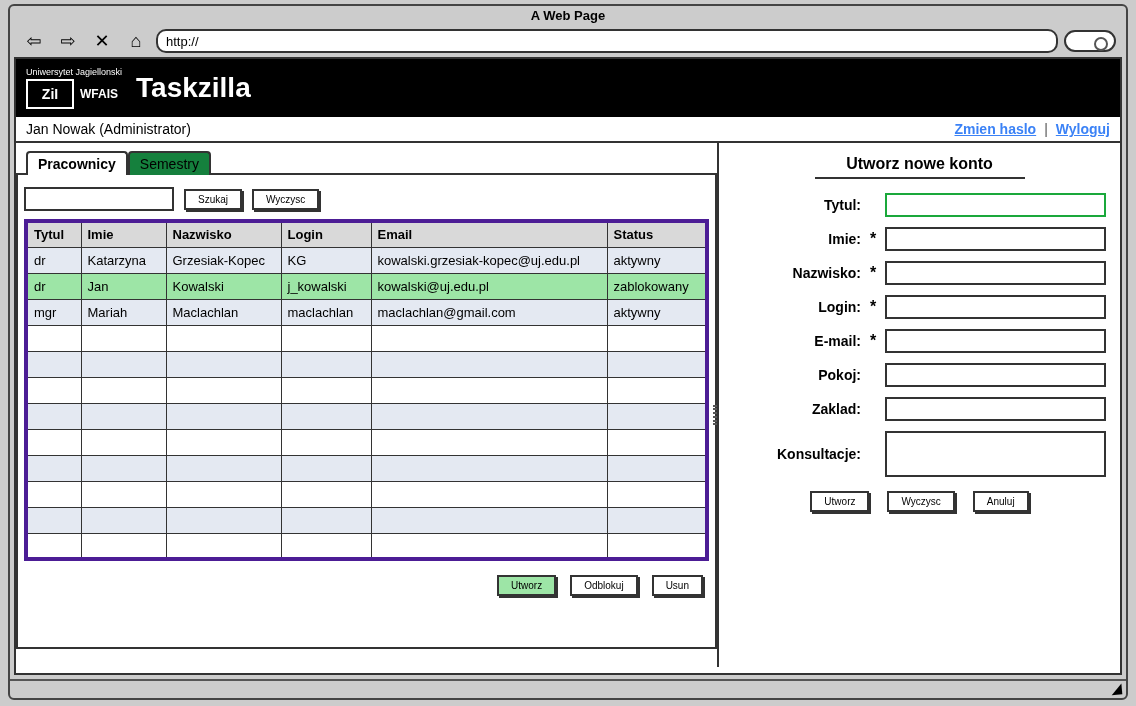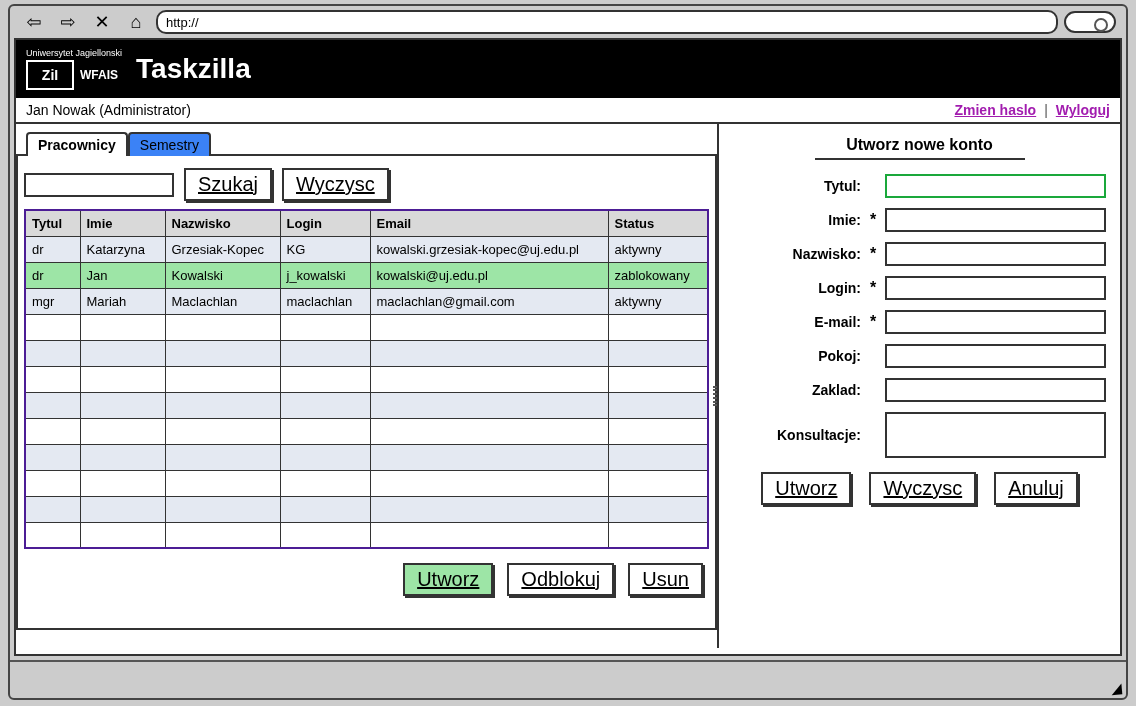--- a/index.html
+++ b/index.html
@@ -97,21 +97,21 @@
   .app-title{font-size:28px;font-weight:bold;}
   .user-bar{
     background:#fff;
     border-bottom:2px solid #333;
     padding:4px 10px;
     font-size:14px;
     display:flex;
     align-items:center;
   }
   .user-bar .spacer{flex:1;}
-  .link{color:#a21caf;text-decoration:underline;cursor:pointer;font-weight:bold;}
+  .link{color:#3b82f6;text-decoration:underline;cursor:pointer;font-weight:bold;}
   .sep{margin:0 8px;color:#555;}
   .main-area{
     display:flex;
     height: calc(100% - 58px - 32px);
   }
   .left-col{
     flex:1;
     padding: 8px 0;
     position:relative;
   }
@@ -135,21 +135,21 @@
     gap:0;
     margin-left:10px;
   }
   .tab{
     border:2px solid #333;
     border-bottom:none;
     padding:3px 10px;
     font-size:14px;
     border-top-left-radius:4px;
     border-top-right-radius:4px;
-    background:#3b82f6;
+    background:#15803d;
     cursor:pointer;
   }
   .tab.active{background:#fff; font-weight:bold;}
   .tab-body{
     border:2px solid #333;
     min-height:476px;
     margin-top:-2px;
     padding:12px 6px 10px 6px;
     background:#fff;
   }
@@ -159,30 +159,29 @@
     height:24px;
     background:#fff;
     font:inherit;
     padding:2px 4px;
   }
   .btn{
     border:2px solid #333;
     background:#fff;
     padding:3px 12px;
     font-family:inherit;
-    font-size:20px;
+    font-size:10px;
     cursor:pointer;
     box-shadow:2px 2px 0 #333;
-    text-decoration:underline;
   }
   .btn.primary{background:#9de5a6;}
   table.grid{
     width:100%;
     border-collapse:collapse;
-    border:2px solid #4c1d95;
+    border:4px solid #4c1d95;
     font-size:13px;
   }
   table.grid th, table.grid td{
     border:1px solid #333;
     padding:4px 6px;
     text-align:left;
     height:26px;
   }
   table.grid th{background:#d9d9d9;font-weight:bold;}
   tr.alt{background:#e4e9f2;}
@@ -241,20 +240,21 @@
     position:absolute;
     right:4px;bottom:2px;
     font-size:14px;
     transform:rotate(-5deg);
   }
 </style>
 </head>
 <body>
 
 <div class="browser-frame">
+  <div class="browser-title">A Web Page</div>
   <div class="toolbar">
     <div class="nav-btn">⇦</div>
     <div class="nav-btn">⇨</div>
     <div class="nav-btn">✕</div>
     <div class="nav-btn">⌂</div>
     <div class="url-box">http://</div>
     <div class="search-oval"></div>
   </div>
 
   <div class="content-wrap">

